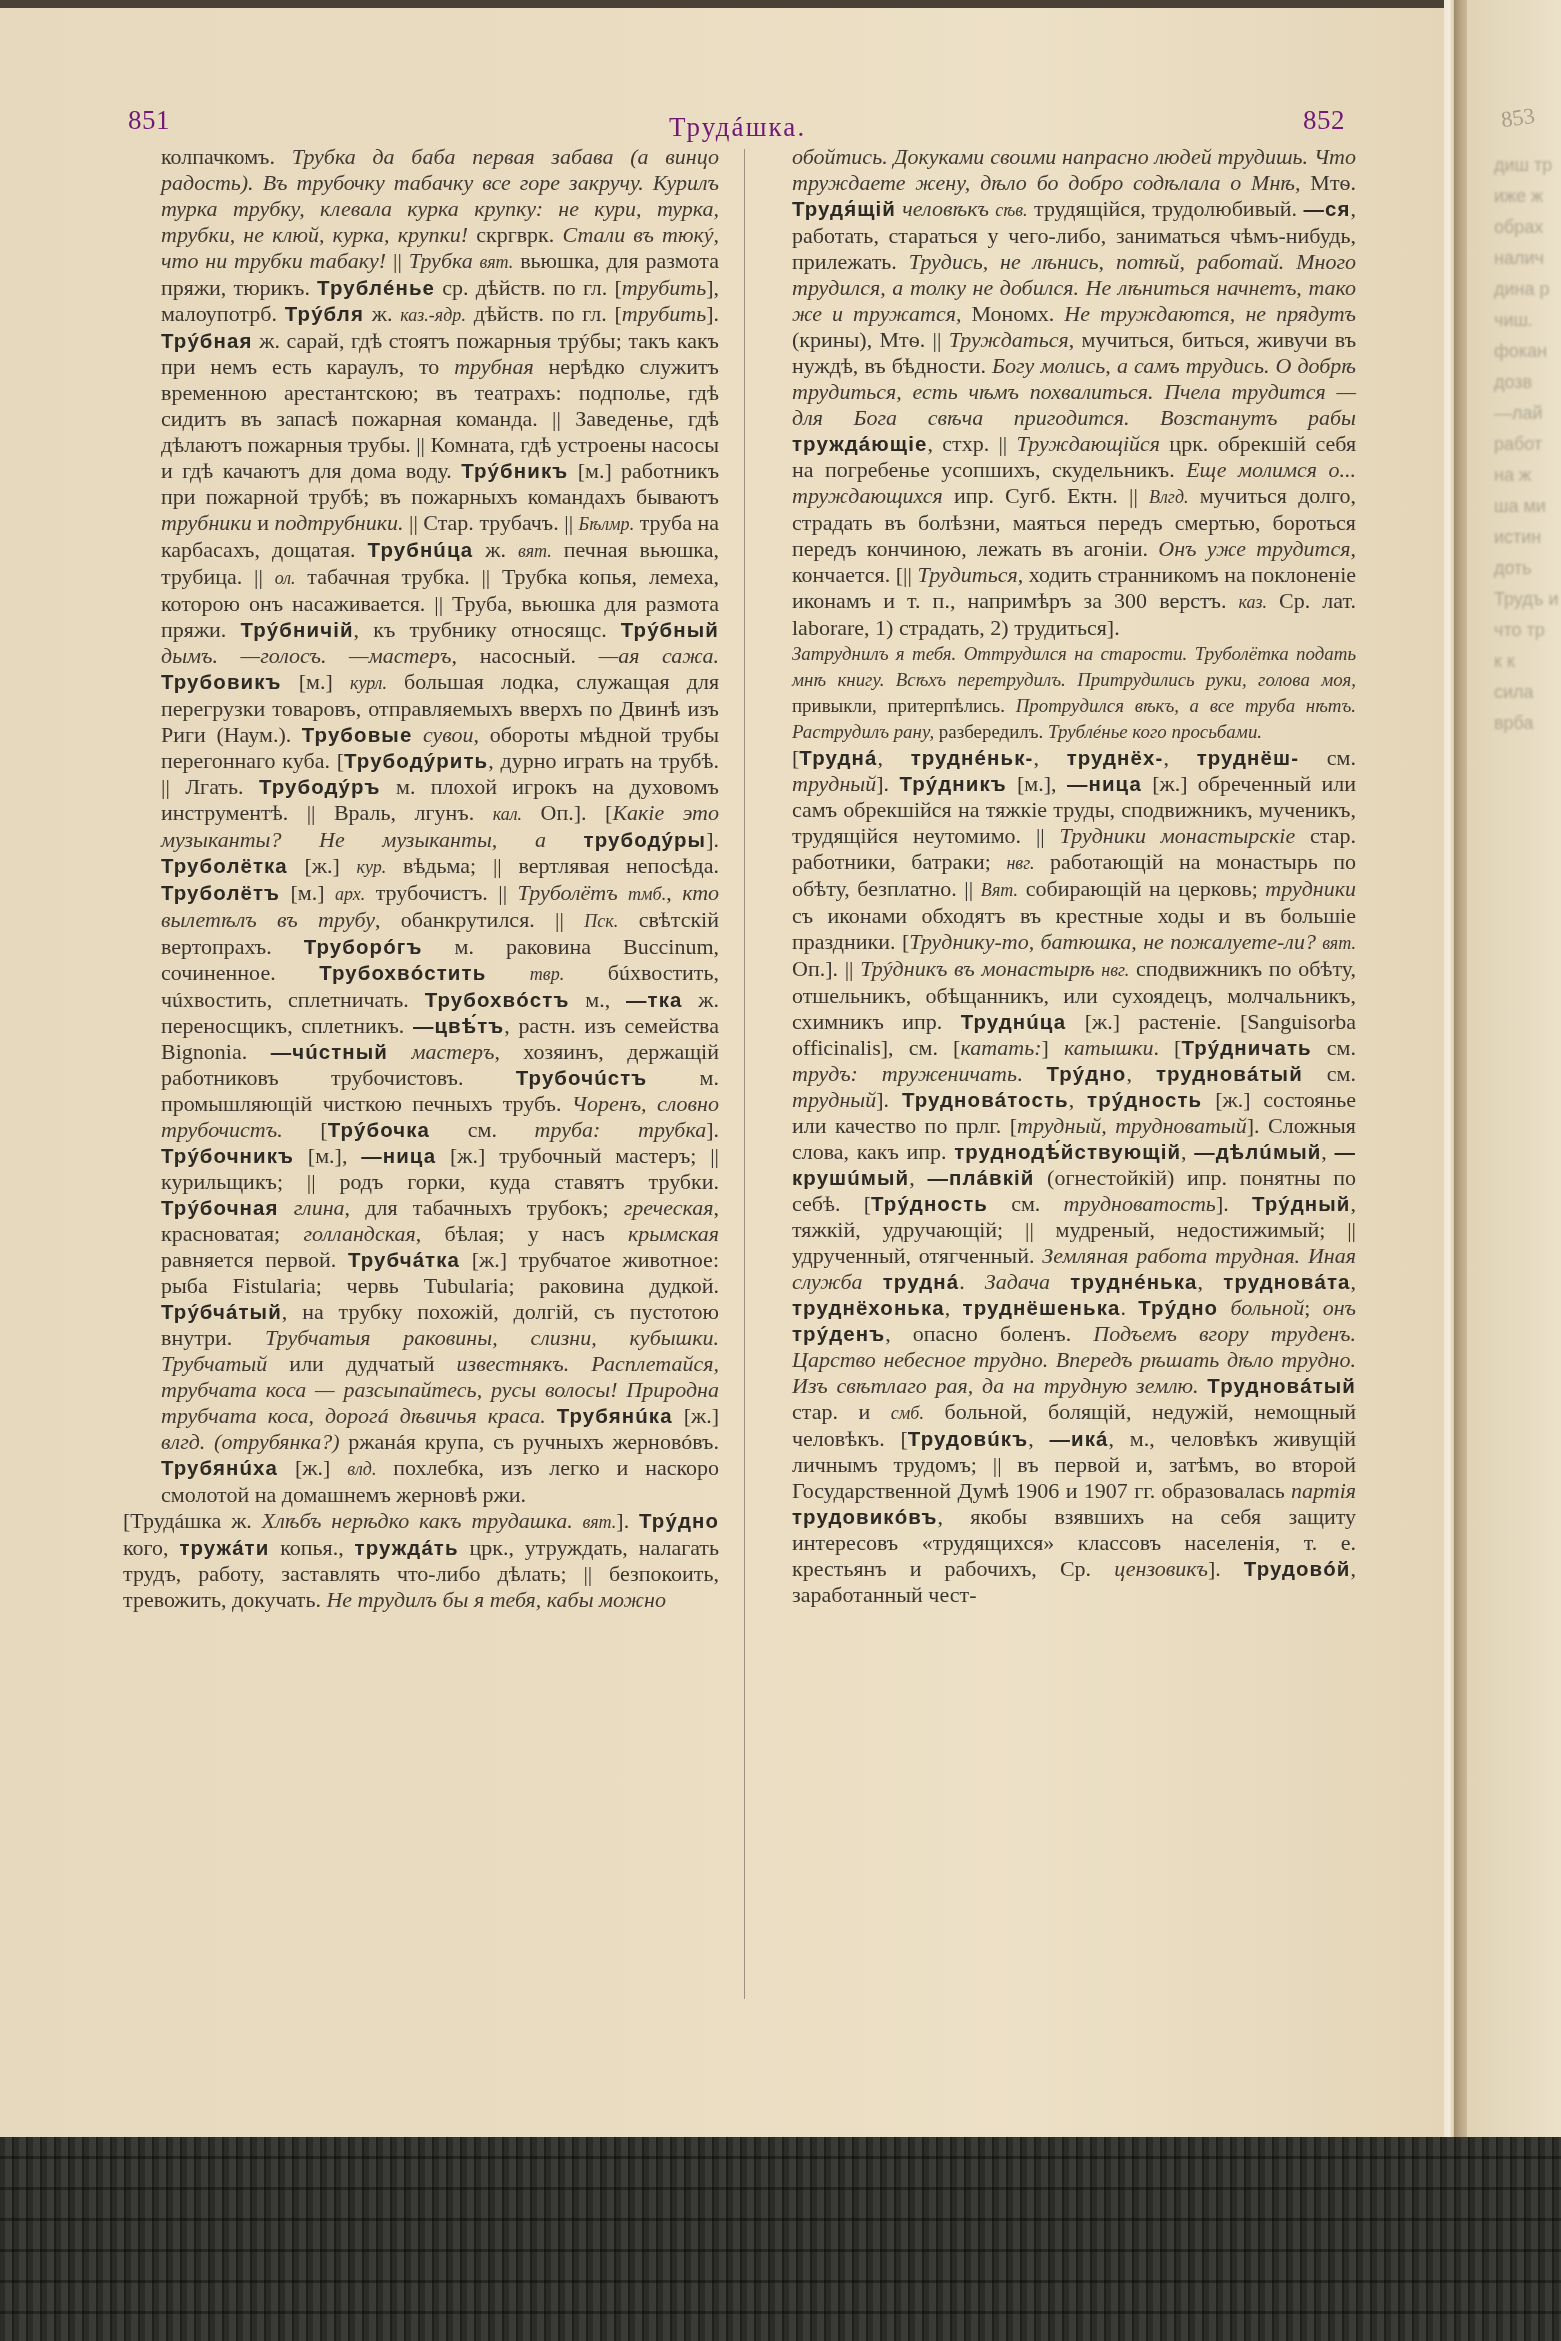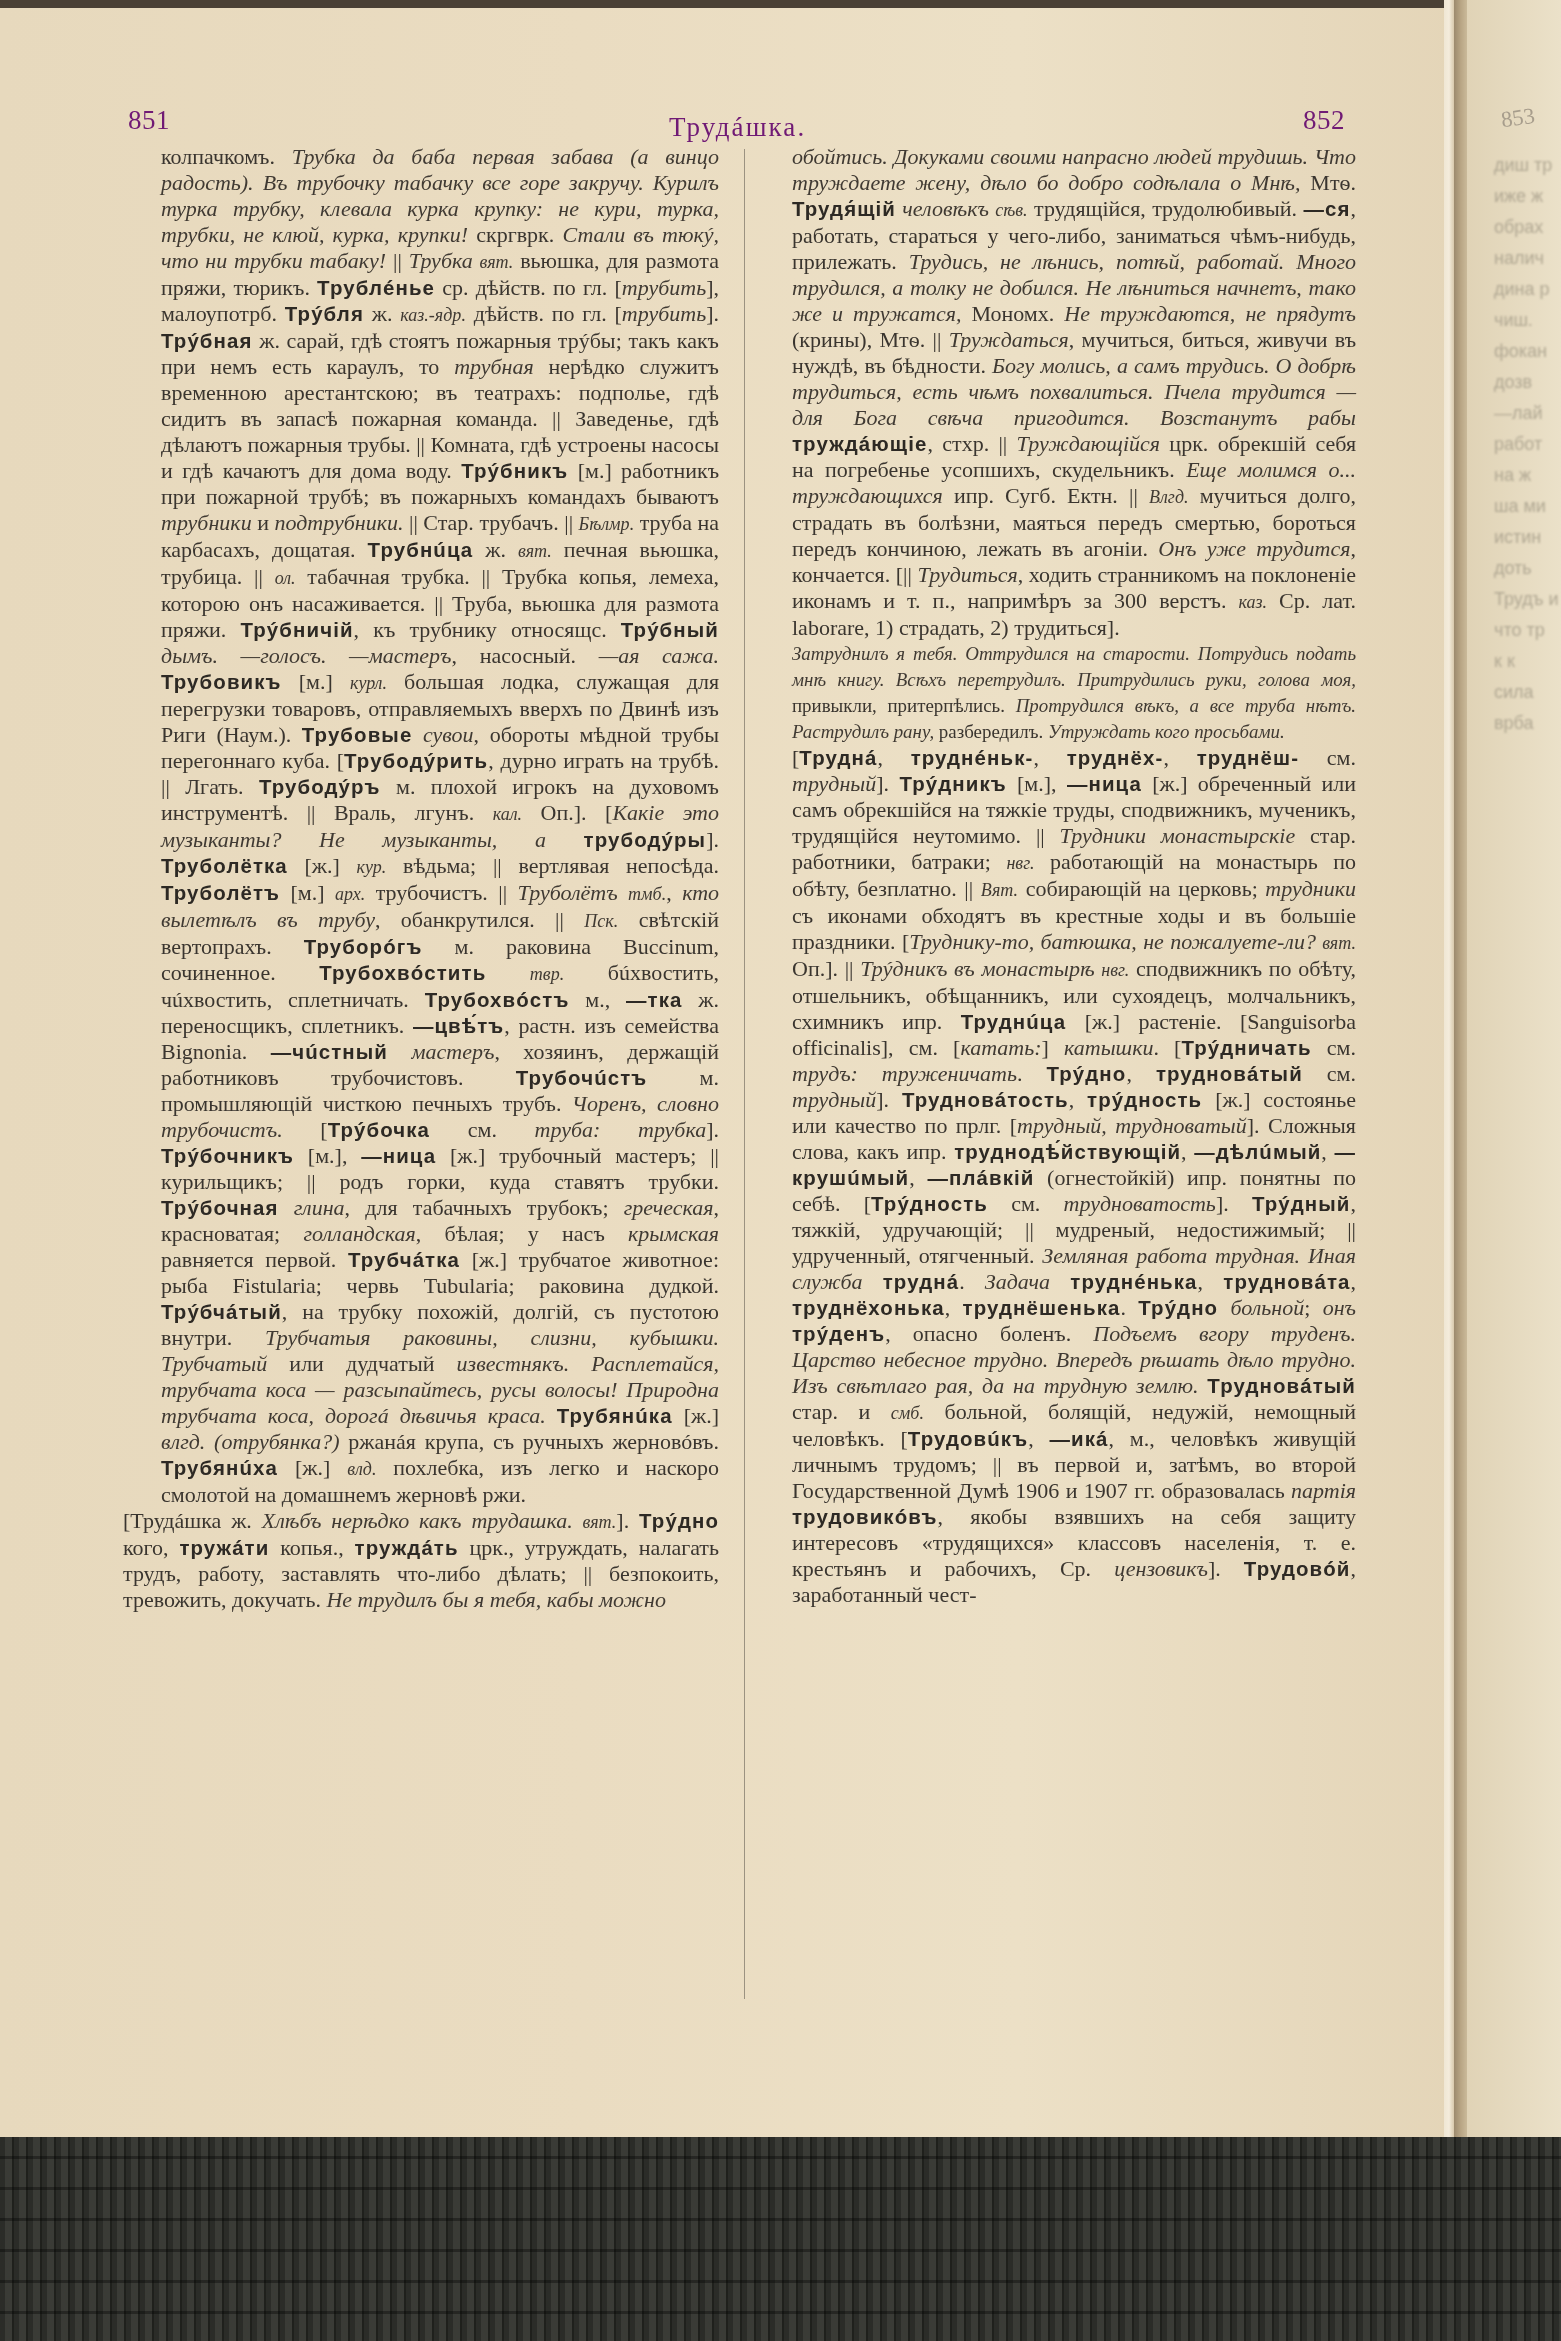--- a/index.html
+++ b/index.html
@@ -78,21 +78,21 @@
 <span class="header running-head">Трудáшка.</span>
 <span class="header pn-right">852</span>
 
 <div class="col col-left">
     <p><span>колпачкомъ. </span><i>Трубка да баба первая забава (а винцо радость). Въ трубочку табачку все горе закручу. Курилъ турка трубку, клевала курка крупку: не кури, турка, трубки, не клюй, курка, крупки!</i><span> скргврк. </span><i>Стали въ тюкý, что ни трубки табаку!</i><span> || </span><i>Трубка </i><i class="sm">вят.</i><span> вьюшка, для размота пряжи, тюрикъ. </span><b>Трублéнье</b><span> ср. дѣйств. по гл. [</span><i>трубить</i><span>], малоупотрб. </span><b>Трýбля</b><span> ж. </span><i class="sm">каз.-ядр.</i><span> дѣйств. по гл. [</span><i>трубить</i><span>]. </span><b>Трýбная</b><span> ж. сарай, гдѣ стоятъ пожарныя трýбы; такъ какъ при немъ есть караулъ, то </span><i>трубная</i><span> нерѣдко служитъ временною арестантскою; въ театрахъ: подполье, гдѣ сидитъ въ запасѣ пожарная команда. || Заведенье, гдѣ дѣлаютъ пожарныя трубы. || Комната, гдѣ устроены насосы и гдѣ качаютъ для дома воду. </span><b>Трýбникъ</b><span> [м.] работникъ при пожарной трубѣ; въ пожарныхъ командахъ бываютъ </span><i>трубники</i><span> и </span><i>подтрубники.</i><span> || Стар. трубачъ. || </span><i class="sm">Бѣлмр.</i><span> труба на карбасахъ, дощатая. </span><b>Трубнúца</b><span> ж. </span><i class="sm">вят.</i><span> печная вьюшка, трубица. || </span><i class="sm">ол.</i><span> табачная трубка. || Трубка копья, лемеха, которою онъ насаживается. || Труба, вьюшка для размота пряжи. </span><b>Трýбничiй</b><span>, къ трубнику относящс. </span><b>Трýбный</b><span> </span><i>дымъ. —голосъ. —мастеръ</i><span>, насосный. </span><i>—ая сажа.</i><span> </span><b>Трубовикъ</b><span> [м.] </span><i class="sm">курл.</i><span> большая лодка, служащая для перегрузки товаровъ, отправляемыхъ вверхъ по Двинѣ изъ Риги (Наум.). </span><b>Трубовые</b><span> </span><i>сувои</i><span>, обороты мѣдной трубы перегоннаго куба. [</span><b>Трубодýрить</b><span>, дурно играть на трубѣ. || Лгать. </span><b>Трубодýръ</b><span> м. плохой игрокъ на духовомъ инструментѣ. || Враль, лгунъ. </span><i class="sm">кал.</i><span> Оп.]. [</span><i>Какiе это музыканты? Не музыканты, а </i><b>трубодýры</b><span>]. </span><b>Труболётка</b><span> [ж.] </span><i class="sm">кур.</i><span> вѣдьма; || вертлявая непосѣда. </span><b>Труболётъ</b><span> [м.] </span><i class="sm">арх.</i><span> трубочистъ. || </span><i>Труболётъ</i><span> </span><i class="sm">тмб.</i><span>, </span><i>кто вылетѣлъ въ трубу</i><span>, обанкрутился. || </span><i class="sm">Пск.</i><span> свѣтскiй вертопрахъ. </span><b>Труборóгъ</b><span> м. раковина Buccinum, сочиненное. </span><b>Трубохвóстить</b><span> </span><i class="sm">твр.</i><span> бúхвостить, чúхвостить, сплетничать. </span><b>Трубохвóстъ</b><span> м., </span><b>—тка</b><span> ж. переносщикъ, сплетникъ. </span><b>—цвѣ́тъ</b><span>, растн. изъ семейства Bignonia. </span><b>—чúстный</b><span> </span><i>мастеръ</i><span>, хозяинъ, держащiй работниковъ трубочистовъ. </span><b>Трубочúстъ</b><span> м. промышляющiй чисткою печныхъ трубъ. </span><i>Чоренъ, словно трубочистъ.</i><span> [</span><b>Трýбочка</b><span> см. </span><i>труба: трубка</i><span>]. </span><b>Трýбочникъ</b><span> [м.], </span><b>—ница</b><span> [ж.] трубочный мастеръ; || курильщикъ; || родъ горки, куда ставятъ трубки. </span><b>Трýбочная</b><span> </span><i>глина</i><span>, для табачныхъ трубокъ; </span><i>греческая</i><span>, красноватая; </span><i>голландская</i><span>, бѣлая; у насъ </span><i>крымская</i><span> равняется первой. </span><b>Трубчáтка</b><span> [ж.] трубчатое животное: рыба Fistularia; червь Tubularia; раковина дудкой. </span><b>Трýбчáтый</b><span>, на трубку похожiй, долгiй, съ пустотою внутри. </span><i>Трубчатыя раковины, слизни, кубышки. Трубчатый</i><span> или дудчатый </span><i>известнякъ. Расплетайся, трубчата коса — разсыпайтесь, русы волосы! Природна трубчата коса, дорогá дѣвичья краса.</i><span> </span><b>Трубянúка</b><span> [ж.] </span><i>влгд. (отрубянка?)</i><span> ржанáя крупа, съ ручныхъ жерновóвъ. </span><b>Трубянúха</b><span> [ж.] </span><i class="sm">влд.</i><span> похлебка, изъ легко и наскоро смолотой на домашнемъ жерновѣ ржи.</span></p>
     <p class="hang"><span>[Трудáшка</span><span> ж. </span><i>Хлѣбъ нерѣдко какъ трудашка.</i><span> </span><i class="sm">вят.</i><span>]. </span><b>Трýдно</b><span> кого, </span><b>тружáти</b><span> копья., </span><b>труждáть</b><span> црк., утруждать, налагать трудъ, работу, заставлять что-либо дѣлать; || безпокоить, тревожить, докучать. </span><i>Не трудилъ бы я тебя, кабы можно</i></p>
   </div>
 <div class="col-divider"></div>
 <div class="col col-right">
     <p><i>обойтись. Докуками своими напрасно людей трудишь. Что труждаете жену, дѣло бо добро содѣлала о Мнѣ,</i><span> Мтѳ. </span><b>Трудя́щiй</b><span> </span><i>человѣкъ</i><span> </span><i class="sm">сѣв.</i><span> трудящiйся, трудолюбивый. </span><b>—ся</b><span>, работать, стараться у чего-либо, заниматься чѣмъ-нибудь, прилежать. </span><i>Трудись, не лѣнись, потѣй, работай. Много трудился, а толку не добился. Не лѣниться начнетъ, тако же и тружатся,</i><span> Мономх. </span><i>Не труждаются, не прядутъ</i><span> (крины), Мтѳ. || </span><i>Труждаться</i><span>, мучиться, биться, живучи въ нуждѣ, въ бѣдности. </span><i>Богу молись, а самъ трудись. О добрѣ трудиться, есть чѣмъ похвалиться. Пчела трудится — для Бога свѣча пригодится. Возстанутъ рабы</i><span> </span><b>труждáющiе</b><span>, стхр. || </span><i>Труждающiйся</i><span> црк. обрекшiй себя на погребенье усопшихъ, скудельникъ. </span><i>Еще молимся о... труждающихся</i><span> ипр. Сугб. Ектн. || </span><i class="sm">Влгд.</i><span> мучиться долго, страдать въ болѣзни, маяться передъ смертью, бороться передъ кончиною, лежать въ агонiи. </span><i>Онъ уже трудится</i><span>, кончается. [|| </span><i>Трудиться</i><span>, ходить странникомъ на поклоненiе иконамъ и т. п., напримѣръ за 300 верстъ. </span><i class="sm">каз.</i><span> Ср. лат. laborare, 1) страдать, 2) трудиться].</span></p>
-    <p style="font-size: 0.86em;"><i>Затруднилъ я тебя. Оттрудился на старости. Потрудись подать мнѣ книгу. Всѣхъ перетрудилъ. Притрудились руки, голова моя,</i><span> привыкли, притерпѣлись. </span><i>Протрудился вѣкъ, а все труба нѣтъ. Раструдилъ рану,</i><span> разбередилъ. </span><i>Утруждать кого просьбами.</i></p>
+    <p style="font-size: 0.86em;"><i>Затруднилъ я тебя. Оттрудился на старости. Труболётка подать мнѣ книгу. Всѣхъ перетрудилъ. Притрудились руки, голова моя,</i><span> привыкли, притерпѣлись. </span><i>Протрудился вѣкъ, а все труба нѣтъ. Раструдилъ рану,</i><span> разбередилъ. </span><i>Трублéнье кого просьбами.</i></p>
     <p><span>[</span><b>Труднá</b><span>, </span><b>труднéньк-</b><span>, </span><b>труднёх-</b><span>, </span><b>труднёш-</b><span> см. </span><i>трудный</i><span>]. </span><b>Трýдникъ</b><span> [м.], </span><b>—ница</b><span> [ж.] обреченный или самъ обрекшiйся на тяжкiе труды, сподвижникъ, мученикъ, трудящiйся неутомимо. || </span><i>Трудники монастырскiе</i><span> стар. работники, батраки; </span><i class="sm">нвг.</i><span> работающiй на монастырь по обѣту, безплатно. || </span><i class="sm">Вят.</i><span> собирающiй на церковь; </span><i>трудники</i><span> съ иконами обходятъ въ крестные ходы и въ большiе праздники. [</span><i>Труднику-то, батюшка, не пожалуете-ли?</i><span> </span><i class="sm">вят.</i><span> Оп.]. || </span><i>Трýдникъ въ монастырѣ</i><span> </span><i class="sm">нвг.</i><span> сподвижникъ по обѣту, отшельникъ, обѣщанникъ, или сухоядецъ, молчальникъ, схимникъ ипр. </span><b>Труднúца</b><span> [ж.] растенiе. [Sanguisorba officinalis], см. [</span><i>катать:</i><span>] </span><i>катышки</i><span>. [</span><b>Трýдничать</b><span> см. </span><i>трудъ: труженичать</i><span>. </span><b>Трýдно</b><span>, </span><b>трудновáтый</b><span> см. </span><i>трудный</i><span>]. </span><b>Трудновáтость</b><span>, </span><b>трýдность</b><span> [ж.] состоянье или качество по прлг. [</span><i>трудный, трудноватый</i><span>]. Сложныя слова, какъ ипр. </span><b>труднодѣ́йствующiй</b><span>, </span><b>—дѣлúмый</b><span>, </span><b>—крушúмый</b><span>, </span><b>—плáвкiй</b><span> (огнестойкiй) ипр. понятны по себѣ. [</span><b>Трýдность</b><span> см. </span><i>трудноватость</i><span>]. </span><b>Трýдный</b><span>, тяжкiй, удручающiй; || мудреный, недостижимый; || удрученный, отягченный. </span><i>Земляная работа трудная. Иная служба</i><span> </span><b>труднá</b><span>. </span><i>Задача</i><span> </span><b>труднéнька</b><span>, </span><b>трудновáта</b><span>, </span><b>труднёхонька</b><span>, </span><b>труднёшенька</b><span>. </span><b>Трýдно</b><span> </span><i>больной</i><span>; </span><i>онъ</i><span> </span><b>трýденъ</b><span>, опасно боленъ. </span><i>Подъемъ вгору труденъ. Царство небесное трудно. Впередъ рѣшать дѣло трудно. Изъ свѣтлаго рая, да на трудную землю.</i><span> </span><b>Трудновáтый</b><span> стар. и </span><i class="sm">смб.</i><span> больной, болящiй, недужiй, немощный человѣкъ. [</span><b>Трудовúкъ</b><span>, </span><b>—икá</b><span>, м., человѣкъ живущiй личнымъ трудомъ; || въ первой и, затѣмъ, во второй Государственной Думѣ 1906 и 1907 гг. образовалась </span><i>партiя</i><span> </span><b>трудовикóвъ</b><span>, якобы взявшихъ на себя защиту интересовъ «трудящихся» классовъ населенiя, т. е. крестьянъ и рабочихъ, Ср. </span><i>цензовикъ</i><span>]. </span><b>Трудовóй</b><span>, заработанный чест-</span></p>
   </div>
 
 <div class="page-edge"></div>
 <div class="gutter"></div>
 <div class="next-page">
   <span class="ghost-number">853</span>
   <div class="ghost-text">
       <div>диш тр</div>
       <div>иже ж</div>

